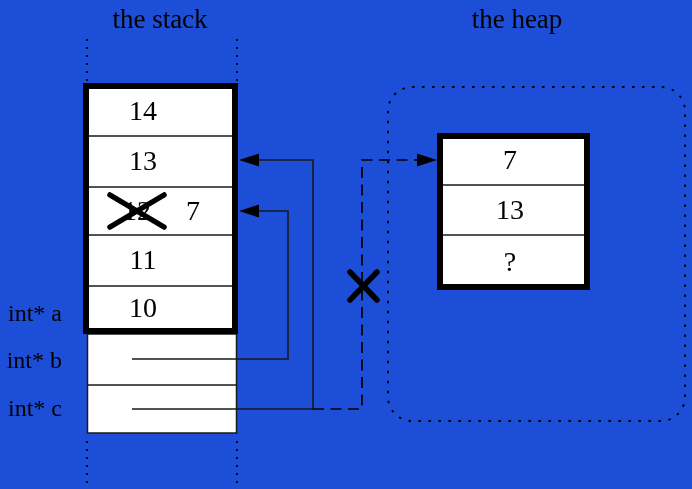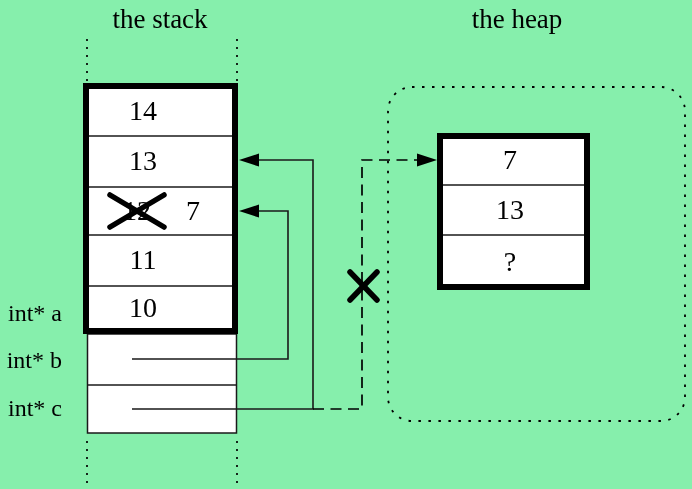--- a/index.html
+++ b/index.html
@@ -4,21 +4,21 @@
 <style>
   html, body {
     margin: 0;
     padding: 0;
     background: #ffffff;
   }
   #canvas-wrap {
     position: relative;
     width: 692px;
     height: 489px;
-    background: #86efac;
+    background: #1d4ed8;
     overflow: hidden;
   }
   svg { display: block; }
   text {
     font-family: "Liberation Serif", "DejaVu Serif", serif;
     fill: #000000;
   }
   .title-text { font-size: 27px; }
   .cell-text  { font-size: 28px; }
   .ptr-text   { font-size: 24px; }

